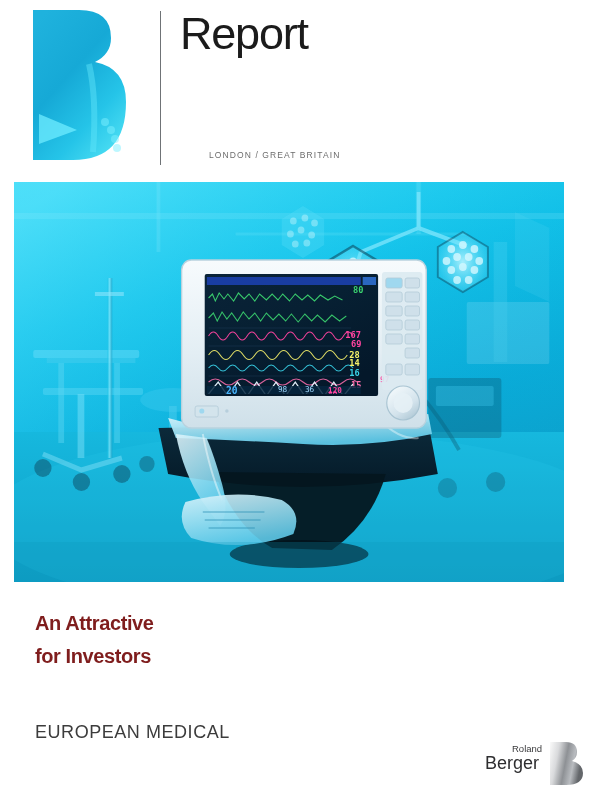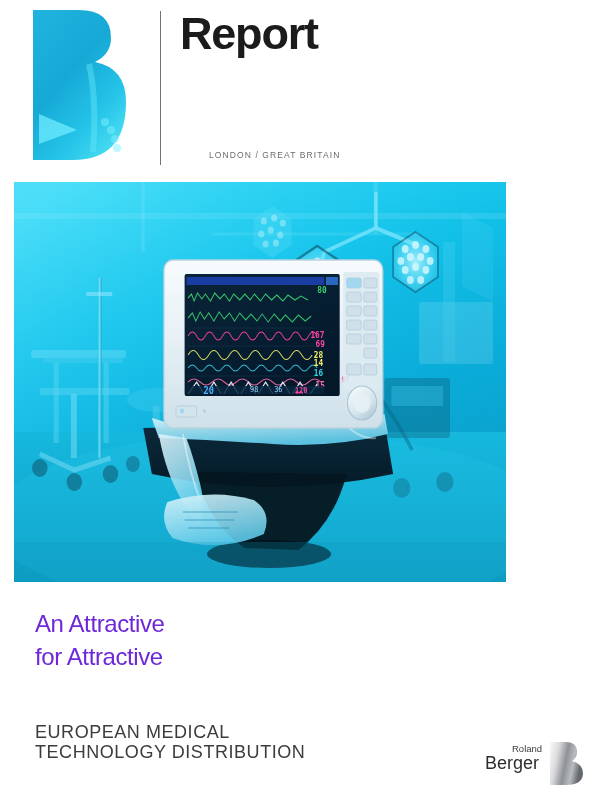--- a/index.html
+++ b/index.html
@@ -7,21 +7,21 @@
     width:600px; height:800px;
     background:#ffffff;
     font-family:"Liberation Sans", sans-serif;
     overflow:hidden;
   }
   .page { position:relative; width:600px; height:800px; background:#fff; }
 
   
   .photo {
     position:absolute; left:14px; top:182px;
-    width:492px; height:400px;
+    width:550px; height:400px;
     overflow:hidden;
     background:#0fb4de;
   }
   .photo svg { display:block; width:100%; height:100%; }
 
   
   .header-panel {
     position:absolute; left:0; top:0;
     width:377px; height:176px;
     background:#ffffff;
@@ -36,21 +36,21 @@
   .logo-b svg { display:block; width:100%; height:100%; }
 
   .divider {
     position:absolute; left:160px; top:11px;
     width:1px; height:154px;
     background:#6f7376;
     z-index:7;
   }
   .hdr-report {
     position:absolute; left:180px; top:8px;
-    font-size:45px; font-weight:bold; letter-spacing:-1.2px;
+    font-size:45px; font-weight:normal; letter-spacing:-1.2px;
     color:#1b1b1b; line-height:52px;
     z-index:7; white-space:nowrap;
   }
   .hdr-company {
     position:absolute; left:181px; top:63px;
     font-size:16px; font-weight:normal; color:#3a3a3a;
     letter-spacing:0px; line-height:20px;
     z-index:7; white-space:nowrap;
   }
   .hdr-location {
@@ -59,21 +59,21 @@
     letter-spacing:1.1px; line-height:11px;
     z-index:7; white-space:nowrap;padding-left:28px;
   }
 
   
   .title-block {
     position:absolute; left:35px; top:607px;
     z-index:5;
   }
   .title-line {
-    font-size:24px; font-weight:normal; color:#6d28d9;
+    font-size:20px; font-weight:bold; color:#7f1d1d;
     line-height:33px; letter-spacing:-0.4px; white-space:nowrap;
   }
   .subtitle-block {
     position:absolute; left:35px; top:722px; z-index:5;
   }
   .subtitle-line {
     font-size:18px; font-weight:normal; color:#3c3c3c;
     line-height:20px; letter-spacing:0.55px; white-space:nowrap;
   }
 
@@ -397,26 +397,25 @@
       </g>
     </svg>
   </div>
 
   <div class="divider"></div>
   <div class="hdr-report">Report</div>
   <div class="hdr-location">LONDON / GREAT BRITAIN</div>
 
   <div class="title-block">
     <div class="title-line">An Attractive</div>
-    <div class="title-line">for Attractive</div>
+    <div class="title-line">for Investors</div>
   </div>
 
   <div class="subtitle-block">
     <div class="subtitle-line">EUROPEAN MEDICAL</div>
-    <div class="subtitle-line">TECHNOLOGY DISTRIBUTION</div>
   </div>
 
   <div class="rb-logo">
     <svg viewBox="0 0 100 50">
       <defs>
         <linearGradient id="rbMarkG" x1="0" y1="0" x2="1" y2="0.25">
           <stop offset="0%" stop-color="#fafafa"></stop>
           <stop offset="28%" stop-color="#d9dadc"></stop>
           <stop offset="55%" stop-color="#8e9195"></stop>
           <stop offset="78%" stop-color="#b9bcc0"></stop>

